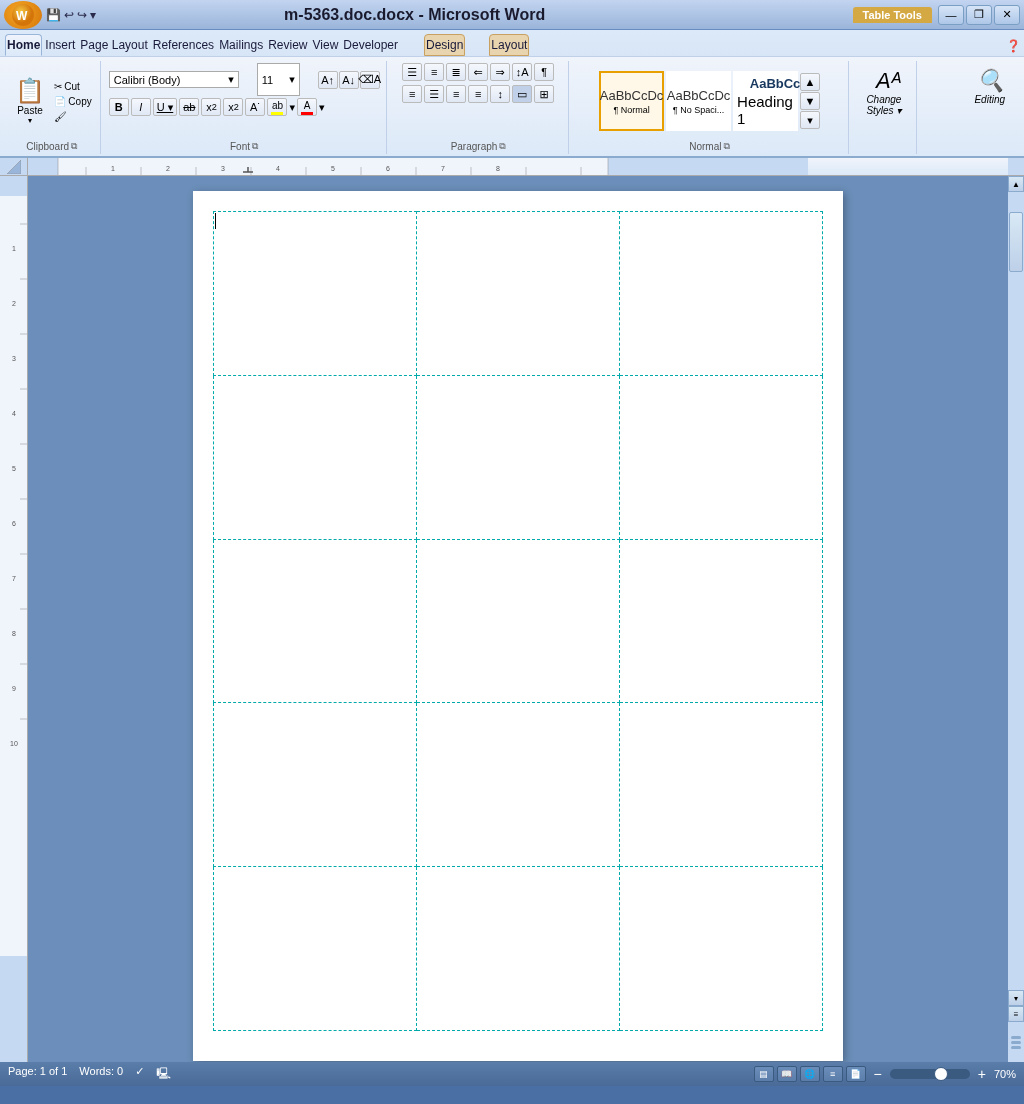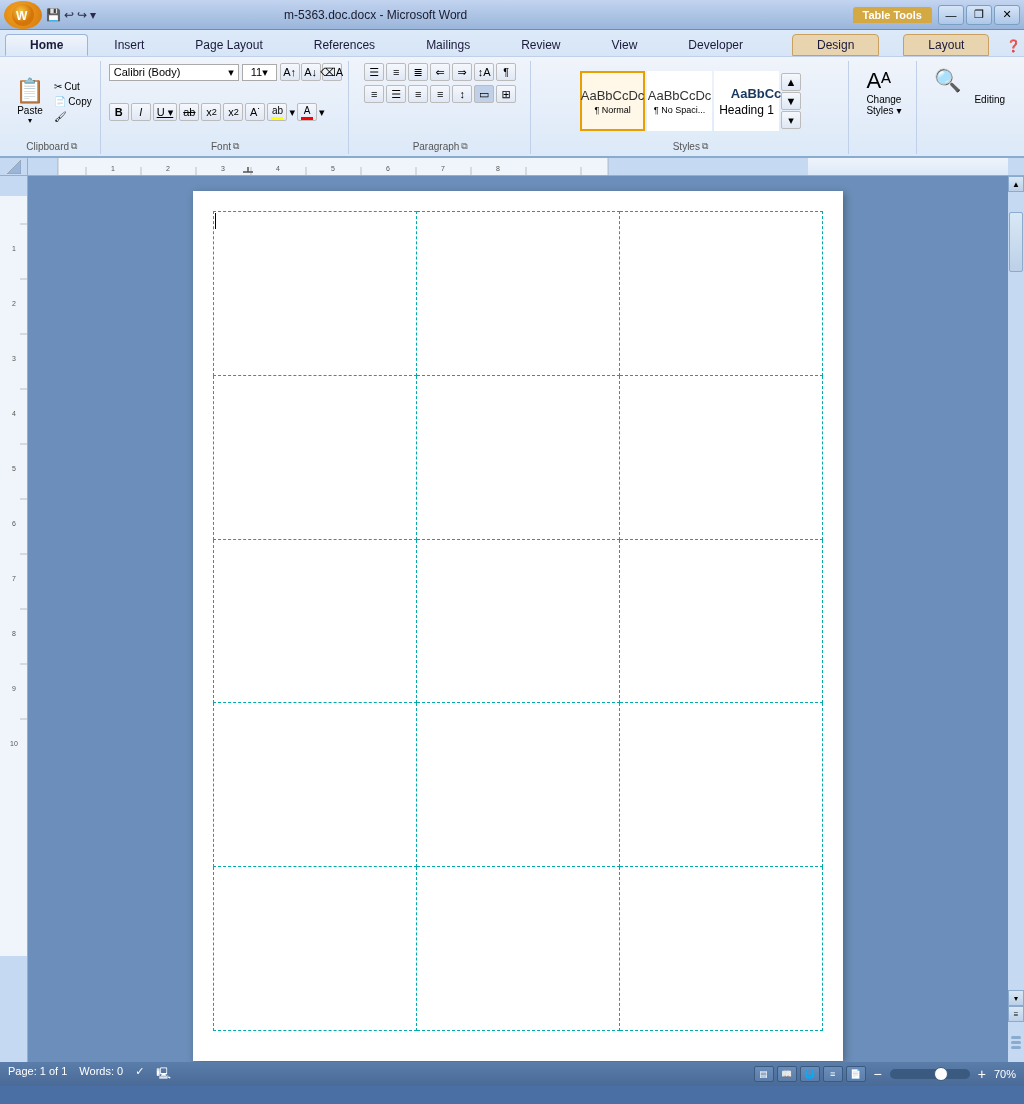--- a/index.html
+++ b/index.html
@@ -27,38 +27,38 @@
     }
     .title-bar-controls { display: flex; gap: 2px; }
     .title-bar-controls span {
       display: inline-flex; align-items: center; justify-content: center;
       width: 26px; height: 20px;
       background: linear-gradient(to bottom, #d6e4f7, #aec7e8);
       border: 1px solid #7a9fc5;
       border-radius: 3px;
       cursor: pointer; font-size: 11px;
     }
-    .title-bar-title { font-size: 12px; color: #1a1a2e; font-weight: normal; }
+    .title-bar-title { font-size: 16px; color: #1a1a2e; font-weight: bold; }
     .quick-access { display: flex; align-items: center; gap: 3px; }
     .quick-access span { font-size: 12px; cursor: pointer; color: #2a2a4a; }
 
     
     .ribbon {
       background: linear-gradient(to bottom, #dce9f8, #c5d9f2);
       border-bottom: 2px solid #8aabce;
     }
     .ribbon-tabs {
       display: flex;
       height: 26px;
       align-items: flex-end;
       padding-left: 5px;
       gap: 1px;
     }
     .ribbon-tab {
-      padding: 3px 24px;
+      padding: 3px 1px;
       font-size: 12px;
       cursor: pointer;
       border-radius: 4px 4px 0 0;
       color: #1a1a3a;
       border: 1px solid transparent;
     }
     .ribbon-tab.active {
       background: linear-gradient(to bottom, #f0f4fb, #dce9f8);
       border: 1px solid #9ab5da;
       border-bottom: 1px solid #dce9f8;
@@ -111,30 +111,30 @@
     .paste-icon { font-size: 24px; }
     .paste-label { font-size: 10px; }
     .clipboard-sub { display: flex; flex-direction: column; gap: 2px; }
     .small-btn {
       display: flex; align-items: center; gap: 2px;
       cursor: pointer; font-size: 10px; padding: 1px 2px;
     }
 
     
     .font-group { min-width: 200px; }
-    .font-row { display: flex; gap: 3px; align-items: center; margin-bottom: 20px; }
+    .font-row { display: flex; gap: 18px; align-items: center; margin-bottom: 0; }
     .font-select {
       background: white; border: 1px solid #aaa;
       padding: 1px 4px; font-size: 11px; width: 130px; cursor: pointer;
       display: flex; align-items: center; justify-content: space-between;
     }
     .size-select {
       background: white; border: 1px solid #aaa;
-      padding: 1px 4px; font-size: 11px; width: 35px; cursor: pointer;
-      display: flex; align-items: center; justify-content: center;
+      padding: 9px 4px; font-size: 11px; width: 43px; cursor: pointer;
+      display: flex; align-items: center; justify-content: space-between;
     }
     .font-size-btns { display: flex; gap: 1px; }
     .icon-btn {
       width: 20px; height: 18px;
       background: linear-gradient(to bottom, #f5f8fd, #e0e8f5);
       border: 1px solid #bbb;
       display: flex; align-items: center; justify-content: center;
       cursor: pointer; font-size: 11px; border-radius: 2px;
     }
     .font-format-row { display: flex; gap: 2px; align-items: center; }
@@ -170,23 +170,23 @@
       display: flex; flex-direction: column; align-items: center; justify-content: center;
       cursor: pointer; font-size: 10px; padding: 2px;
       background: white;
     }
     .style-item.active { border: 2px solid #e8a000; background: #fff8e8; }
     .style-preview { font-size: 16px; }
     .styles-scroll { display: flex; flex-direction: column; gap: 1px; }
 
     
     .change-styles-btn, .editing-btn {
-      display: flex; flex-direction: column; align-items: flex-start;
+      display: flex; flex-direction: column; align-items: flex-end;
       padding: 4px 8px; cursor: pointer; font-size: 11px;
-      border: 1px solid transparent; border-radius: 3px;
+      border: 1px solid transparent; border-radius: 3px; font-style: italic;
     }
 
     
     .ruler-container {
       display: flex;
       height: 18px;
       background: #c5d9f2;
     }
     .ruler-corner { width: 28px; height: 18px; background: #c5d9f2; border-right: 1px solid #aaa; border-bottom: 1px solid #aaa; display: flex; align-items: center; justify-content: center; font-size: 9px; }
     .ruler-h {
@@ -468,30 +468,30 @@
         <div class="style-item active">
           <div class="style-preview" style="font-size:13px;color:#333;">AaBbCcDc</div>
           <div style="font-size:9px;margin-top:2px;">¶ Normal</div>
         </div>
         <div class="style-item">
           <div class="style-preview" style="font-size:13px;color:#333;">AaBbCcDc</div>
           <div style="font-size:9px;margin-top:2px;">¶ No Spaci...</div>
         </div>
         <div class="style-item">
           <div class="style-preview" style="font-size:13px;color:#17375e;font-weight:bold;margin-left:19px;">AaBbCc</div>
-          <div style="font-size:12px;margin-top:2px;">Heading 1</div>
+          <div style="font-size:15px;margin-top:2px;">Heading 1</div>
         </div>
         <div class="styles-scroll">
           <div class="icon-btn">▲</div>
           <div class="icon-btn">▼</div>
           <div class="icon-btn">▾</div>
         </div>
       </div>
       <div class="ribbon-group-label">
-        <span>Styles</span>
+        <span>Normal</span>
         <span class="group-expand">⧉</span>
       </div>
     </div>
 
     <div class="ribbon-group">
       <div class="change-styles-btn">
         <div style="font-size:22px;">Aᴬ</div>
         <div style="font-size:10px;text-align:center;">Change<br>Styles ▾</div>
       </div>
     </div>

